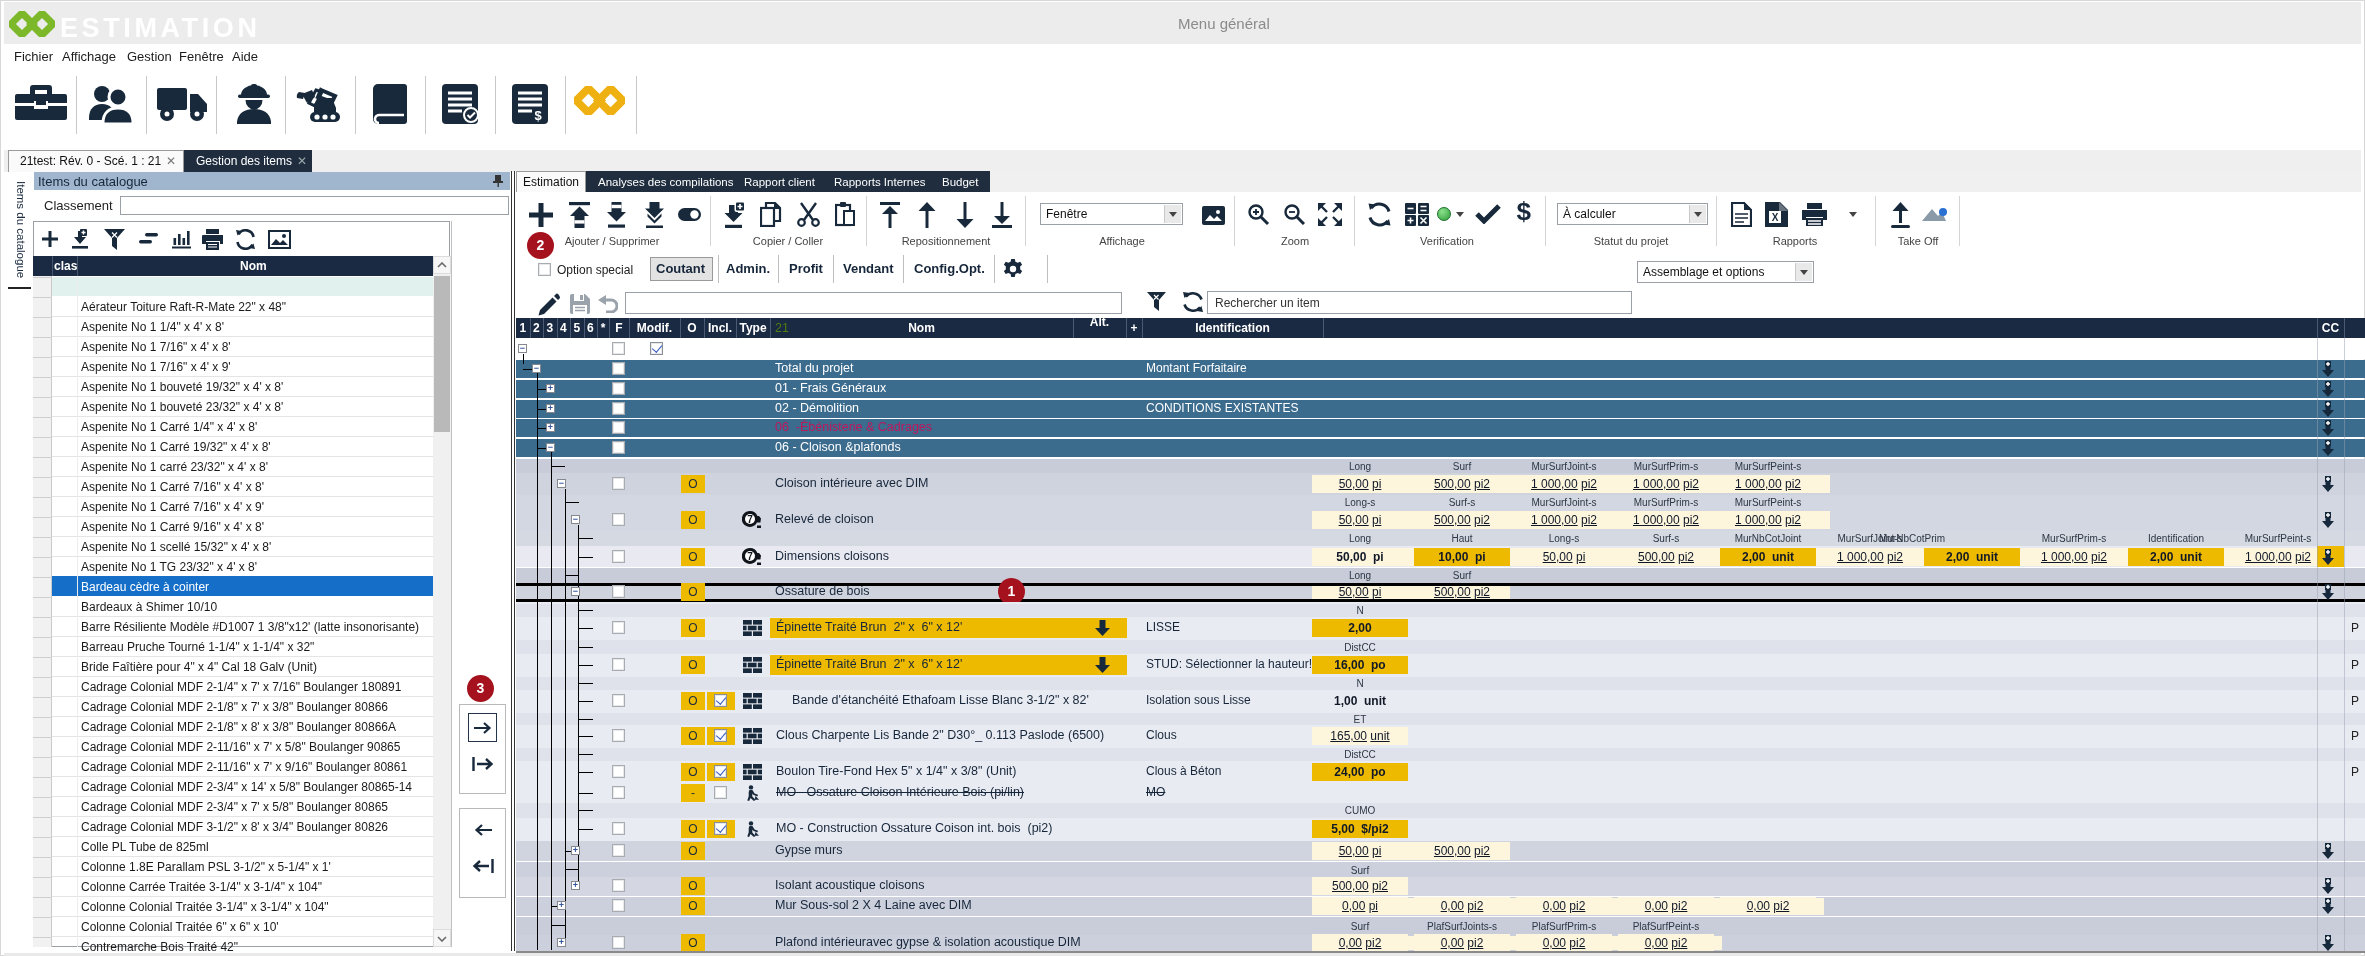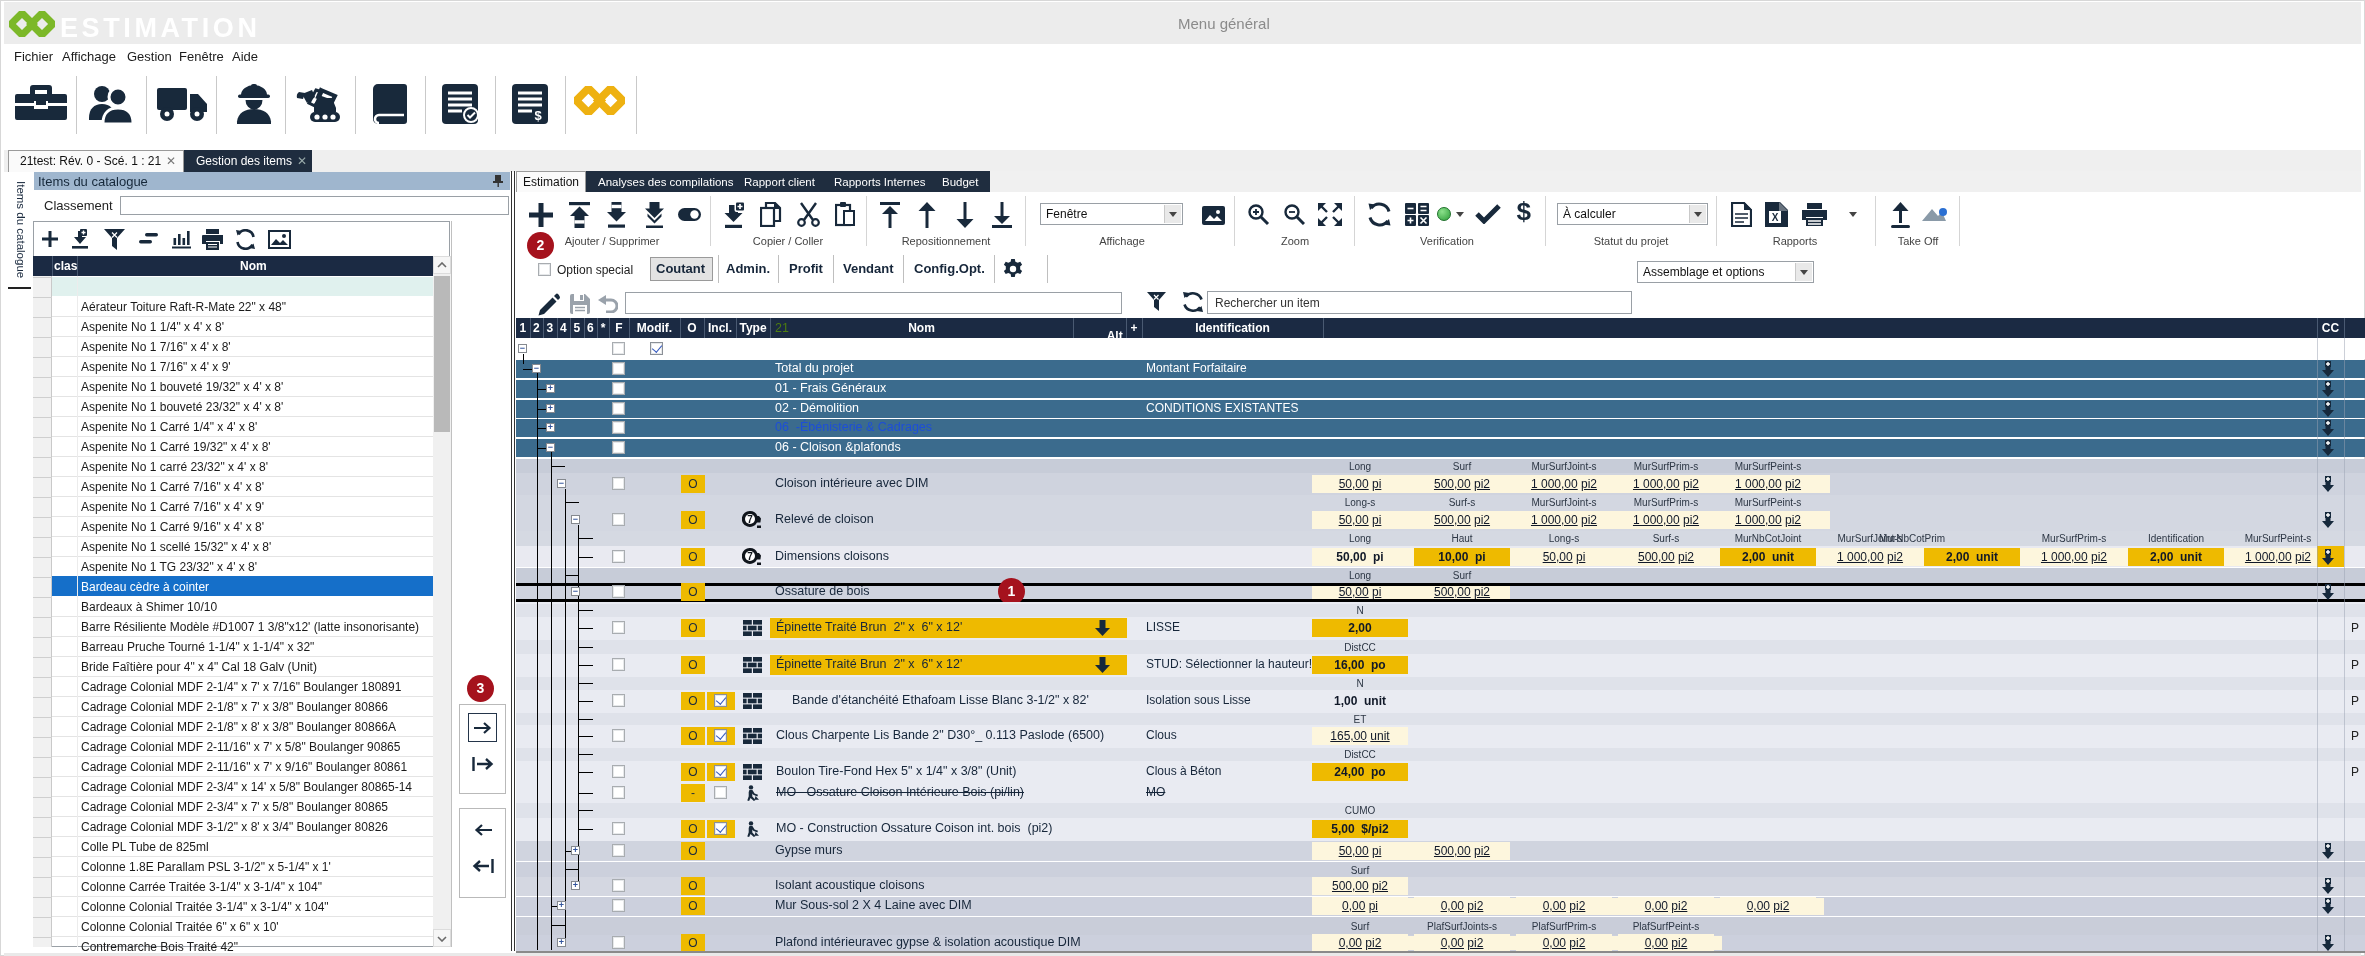--- a/index.html
+++ b/index.html
@@ -584,21 +584,21 @@
 <div class="r" style="left:629.0px;top:321px;width:51.0px;font:bold 12px 'Liberation Sans',sans-serif;color:#fff;text-align:center">Modif.</div>
 <div class="r" style="left:680.0px;top:318px;width:1px;height:20px;background:#4a5a72"></div>
 <div class="r" style="left:680.0px;top:321px;width:24.0px;font:bold 12px 'Liberation Sans',sans-serif;color:#fff;text-align:center">O</div>
 <div class="r" style="left:704.0px;top:318px;width:1px;height:20px;background:#4a5a72"></div>
 <div class="r" style="left:704.0px;top:321px;width:32.0px;font:bold 12px 'Liberation Sans',sans-serif;color:#fff;text-align:center">Incl.</div>
 <div class="r" style="left:736.0px;top:318px;width:1px;height:20px;background:#4a5a72"></div>
 <div class="r" style="left:736.0px;top:321px;width:34.0px;font:bold 12px 'Liberation Sans',sans-serif;color:#fff;text-align:center">Type</div>
 <div class="r" style="left:770.0px;top:318px;width:1px;height:20px;background:#4a5a72"></div>
 <div class="r" style="left:770.0px;top:321px;width:303.0px;font:bold 12px 'Liberation Sans',sans-serif;color:#fff;text-align:center">Nom</div>
 <div class="r" style="left:1073.0px;top:318px;width:1px;height:20px;background:#4a5a72"></div>
-<div class="r" style="left:1073.0px;top:329px;width:53.0px;font:bold 12px 'Liberation Sans',sans-serif;color:#fff;text-align:right">Alt.</div>
+<div class="r" style="left:1073.0px;top:315px;width:53.0px;font:bold 12px 'Liberation Sans',sans-serif;color:#fff;text-align:center">Alt.</div>
 <div class="r" style="left:1126.0px;top:318px;width:1px;height:20px;background:#4a5a72"></div>
 <div class="r" style="left:1126.0px;top:321px;width:16.0px;font:bold 12px 'Liberation Sans',sans-serif;color:#fff;text-align:center">+</div>
 <div class="r" style="left:1142.0px;top:318px;width:1px;height:20px;background:#4a5a72"></div>
 <div class="r" style="left:1142.0px;top:321px;width:181.0px;font:bold 12px 'Liberation Sans',sans-serif;color:#fff;text-align:center">Identification</div>
 <div class="r" style="left:1323.0px;top:318px;width:1px;height:20px;background:#4a5a72"></div>
 <div class="r" style="left:2317.0px;top:318px;width:1px;height:20px;background:#4a5a72"></div>
 <div class="r" style="left:2317.0px;top:321px;width:27.0px;font:bold 12px 'Liberation Sans',sans-serif;color:#fff;text-align:center">CC</div>
 <div class="r" style="left:2344.0px;top:318px;width:1px;height:20px;background:#4a5a72"></div>
 <div class="r" style="left:516px;top:338px;width:1849px;height:21px;background:#fff"></div>
 <div class="ebox" style="left:518px;top:344px">−</div>
@@ -630,21 +630,21 @@
 <div class="r" style="left:775px;top:401px;font:12.5px 'Liberation Sans',sans-serif;color:#fff;white-space:nowrap;">02 - Démolition</div>
 <div class="r" style="left:1146px;top:401px;font:12px 'Liberation Sans',sans-serif;color:#fff;white-space:nowrap;">CONDITIONS EXISTANTES</div>
 <svg class="r" style="left:2321px;top:401px" width="14" height="16" viewBox="0 0 14 16">
       <rect x="4" y="0" width="6" height="6" fill="#16293c"></rect>
       <path fill="#fff" d="M6.3 1h1.4v1.3H9v1.4H7.7V5H6.3V3.7H5V2.3h1.3z"></path>
       <path fill="#16293c" d="M7 16l6-7H9.5V6h-5v3H1z"></path>
     </svg>
 <div class="r" style="left:516px;top:419px;width:1849px;height:18px;background:#3b6b8d"></div>
 <div class="ebox" style="left:546px;top:423px">+</div>
 <div class="chk" style="left:612px;top:421px"></div>
-<div class="r" style="left:775px;top:420px;font:12.5px 'Liberation Sans',sans-serif;color:#1d4ed8;white-space:nowrap;text-align:center;">06 &nbsp;-Ébénisterie &amp; Cadrages</div>
+<div class="r" style="left:775px;top:420px;font:12.5px 'Liberation Sans',sans-serif;color:#be185d;white-space:nowrap;text-align:center;">06 &nbsp;-Ébénisterie &amp; Cadrages</div>
 <svg class="r" style="left:2321px;top:420px" width="14" height="16" viewBox="0 0 14 16">
       <rect x="4" y="0" width="6" height="6" fill="#16293c"></rect>
       <path fill="#fff" d="M6.3 1h1.4v1.3H9v1.4H7.7V5H6.3V3.7H5V2.3h1.3z"></path>
       <path fill="#16293c" d="M7 16l6-7H9.5V6h-5v3H1z"></path>
     </svg>
 <div class="r" style="left:516px;top:439px;width:1849px;height:18px;background:#3b6b8d"></div>
 <div class="ebox" style="left:546px;top:443px">−</div>
 <div class="chk" style="left:612px;top:441px"></div>
 <div class="r" style="left:775px;top:440px;font:12.5px 'Liberation Sans',sans-serif;color:#fff;white-space:nowrap;">06 - Cloison &amp;plafonds</div>
 <svg class="r" style="left:2321px;top:440px" width="14" height="16" viewBox="0 0 14 16">

